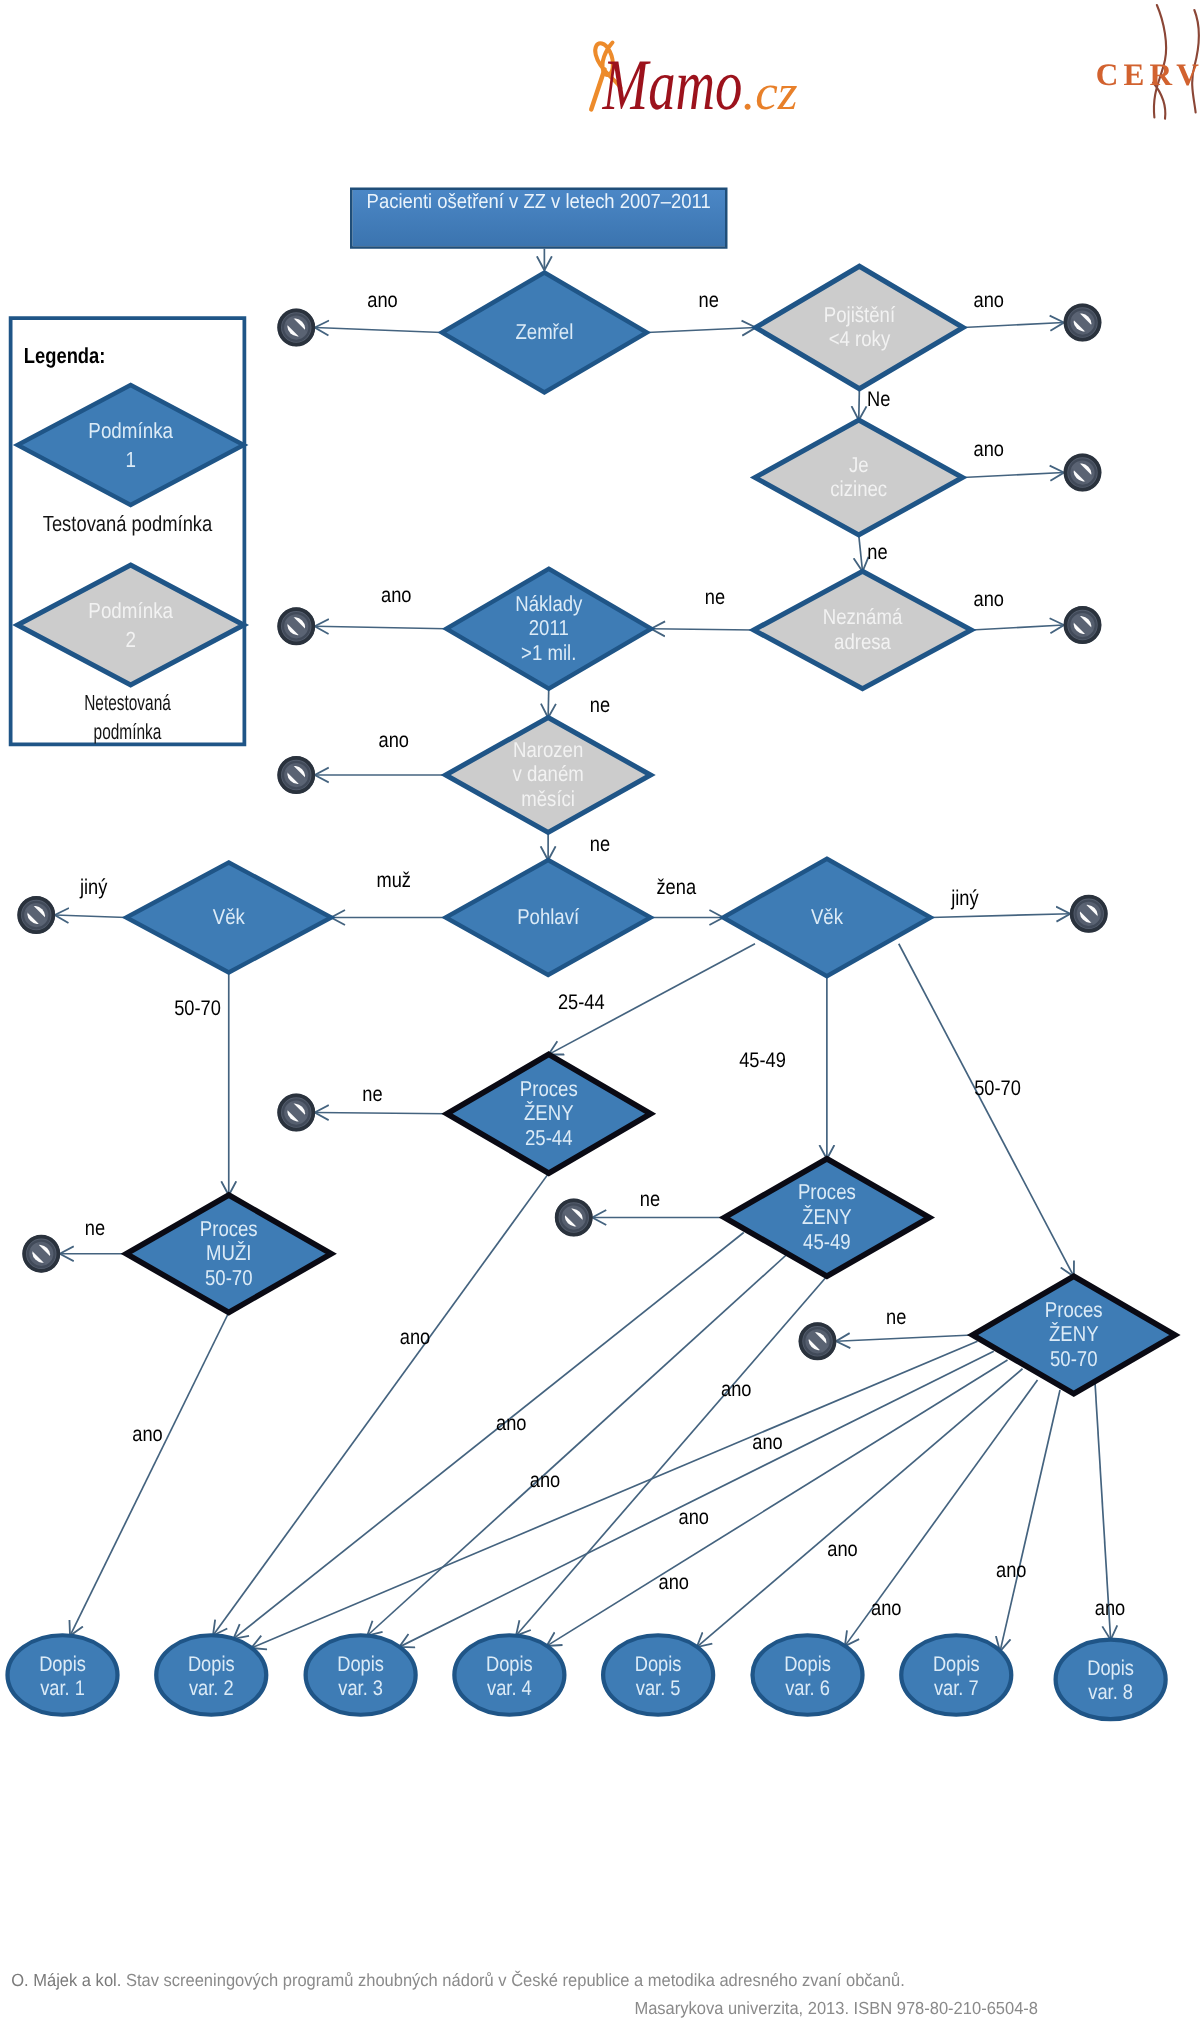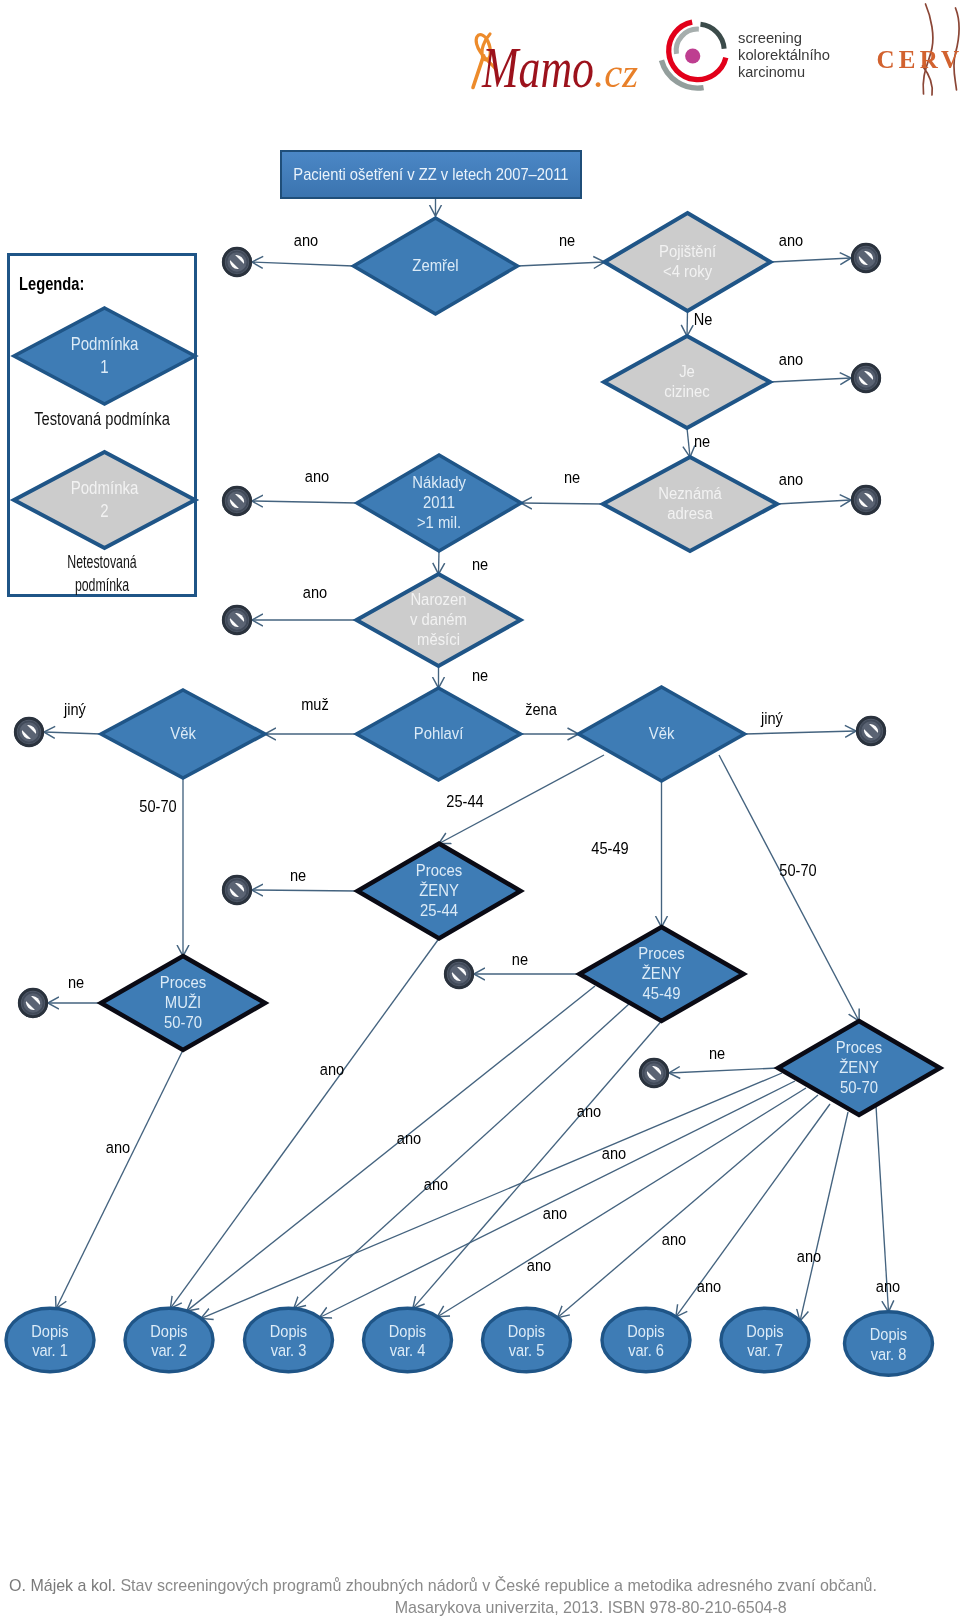--- a/index.html
+++ b/index.html
@@ -7,33 +7,33 @@
   body{width:960px;height:1620px;position:relative;overflow:hidden;
        font-family:"Liberation Sans","DejaVu Sans",sans-serif;color:#000;}
   #page{position:absolute;left:0;top:0;width:960px;height:1620px;}
   #chart{position:absolute;left:0;top:0;}
   .logobar{position:absolute;left:0;top:0;width:804px;height:118px;}
   .logo-mamo{position:absolute;left:470px;top:24px;}
   .logo-screening{position:absolute;left:660px;top:16px;}
   .logo-cervix{position:absolute;left:877px;top:2px;font-weight:bold;}
   .titlebox{position:absolute;left:280px;top:150px;width:302px;height:49px;
     background:linear-gradient(#4B87C6,#3B74AF);border:2.5px solid #1F4E79;
-    box-sizing:border-box;display:flex;align-items:center;justify-content:center;
+    box-sizing:border-box;display:flex;align-items:flex-start;justify-content:center;
     color:#EAF3FB;font-size:16.4px;white-space:nowrap;transform-origin:center;}
   .titletext{display:inline-block;transform:scaleX(0.90);transform-origin:center;}
   .legendbox{position:absolute;left:7px;top:253px;width:190px;height:344px;
     border:3px solid #1F5587;box-sizing:border-box;background:transparent;}
   .legend-head{position:absolute;left:19px;top:274px;font-size:17.5px;font-weight:bold;color:#000;transform:scaleX(0.84);transform-origin:left center;}
   .legend-svg{position:absolute;left:0px;top:306px;overflow:visible;}
   .legend-cap{position:absolute;text-align:center;font-size:17.5px;color:#141414;width:190px;left:7px;}
   .legend-cap > div, .legend-cap{transform:scaleX(0.84);transform-origin:center;}
   .legend-cap1{top:409px;}
   .legend-cap2{top:551px;line-height:23px;}
   .footer{position:absolute;left:0;top:1540px;width:792px;height:80px;
-    font-size:17px;color:#8A8A8A;}
+    font-size:14px;color:#8A8A8A;padding-left:43px;}
   .foot-line1{position:absolute;left:9px;top:36px;white-space:nowrap;
     transform:scaleX(0.943);transform-origin:left center;}
   .foot-line1 span[data-name="footer-author"]{color:#7A7A7A;}
   .foot-line2{position:absolute;right:5px;top:58px;white-space:nowrap;
     transform:scaleX(0.943);transform-origin:right center;}
   svg{display:block;overflow:visible;}
   text.nf{ }
   #chart text, .legend-svg text{transform:scaleX(0.86);transform-box:fill-box;transform-origin:center;}
 </style>
 </head>
@@ -46,34 +46,20 @@
     <svg width="180" height="80" viewBox="0 0 180 80" data-name="logo-mamo-svg">
       <path data-name="mamo-ribbon-icon" d="M20.0 10.0 C14.0 16.5 10.5 26.0 12.6 32.8 C14.2 38.0 19.6 36.5 20.2 29.8
                C21.0 20.5 16.2 12.0 11.5 10.8 C7.4 9.8 5.2 14.0 6.6 19.8
                C8.2 26.6 13.4 32.6 18.6 37.6 C22.2 41.0 25.0 43.6 26.4 46.4" fill="none" stroke="#ED8B2B" stroke-width="3.2" stroke-linecap="round"></path>
       <path data-name="mamo-ribbon-tail-icon" d="M13.6 31.6 L3.0 63.5" fill="none" stroke="#ED8B2B" stroke-width="3.6" stroke-linecap="round"></path>
       <text data-name="logo-mamo-word" x="12" y="63" textLength="112" lengthAdjust="spacingAndGlyphs" font-family="Liberation Serif, DejaVu Serif, serif" font-style="italic" font-size="58" fill="#9C121C">Mamo</text>
       <text data-name="logo-mamo-suffix" x="124" y="63" textLength="44" lengthAdjust="spacingAndGlyphs" font-family="Liberation Serif, DejaVu Serif, serif" font-style="italic" font-size="40" fill="#E8802A">.cz</text>
     </svg>
   </div>
 
-  <div class="logo-screening" data-name="logo-screening">
-    <svg width="184" height="82" viewBox="0 0 184 82" data-name="logo-screening-svg">
-      <g data-name="screening-rings-icon" fill="none" stroke-linecap="butt">
-        <path data-name="screening-ring-red" d="M 32.17 6.13 A 29.00 29.00 0 1 0 65.84 41.62" stroke="#E2001A" stroke-width="5.3"></path>
-        <path data-name="screening-ring-dark" d="M 40.47 8.25 A 26.50 26.50 0 0 1 64.14 32.75" stroke="#3B4B4A" stroke-width="5.0"></path>
-        <path data-name="screening-ring-light" d="M 38.83 13.13 A 21.50 21.50 0 0 0 16.46 37.96" stroke="#A6AEAD" stroke-width="5.0"></path>
-        <path data-name="screening-ring-grey" d="M 1.48 44.31 A 37.50 37.50 0 0 0 43.57 71.64" stroke="#939E9C" stroke-width="5.4"></path>
-        <circle data-name="screening-dot" cx="32.7" cy="40.0" r="7.6" fill="#BE3E90" stroke="none"></circle>
-      </g>
-      <text data-name="logo-screening-line-0" x="78" y="27" textLength="64" lengthAdjust="spacingAndGlyphs" font-family="Liberation Sans, DejaVu Sans, sans-serif" font-size="15.3" fill="#393939">screening</text>
-      <text data-name="logo-screening-line-1" x="78" y="43.5" textLength="92" lengthAdjust="spacingAndGlyphs" font-family="Liberation Sans, DejaVu Sans, sans-serif" font-size="15.3" fill="#393939">kolorektálního</text>
-      <text data-name="logo-screening-line-2" x="78" y="61" textLength="67" lengthAdjust="spacingAndGlyphs" font-family="Liberation Sans, DejaVu Sans, sans-serif" font-size="15.3" fill="#393939">karcinomu</text>
-    </svg>
-  </div>
 
   <div class="logo-cervix" data-name="logo-cervix">
     <svg width="120" height="108" viewBox="0 0 120 108" data-name="logo-cervix-svg">
       <g data-name="cervix-figure-icon" fill="none" stroke="#8B4636" stroke-width="1.7" stroke-linecap="round">
         <path d="M48.5 2 C54.5 16 57.5 34 55.0 46 C51.5 62 44.5 71 46.5 92"></path>
         <path d="M78.5 6 C84 20 82 38 78.5 51 C74.5 65 78.5 78 79.5 88"></path>
         <path d="M45.5 64 C52 72 56.5 81 55.0 93"></path>
       </g>
       <text data-name="logo-cervix-word" x="61" y="66" text-anchor="middle" font-family="Liberation Serif, DejaVu Serif, serif" font-size="25" letter-spacing="4.2" fill="#D2622F">CERVIX</text>
     </svg>

